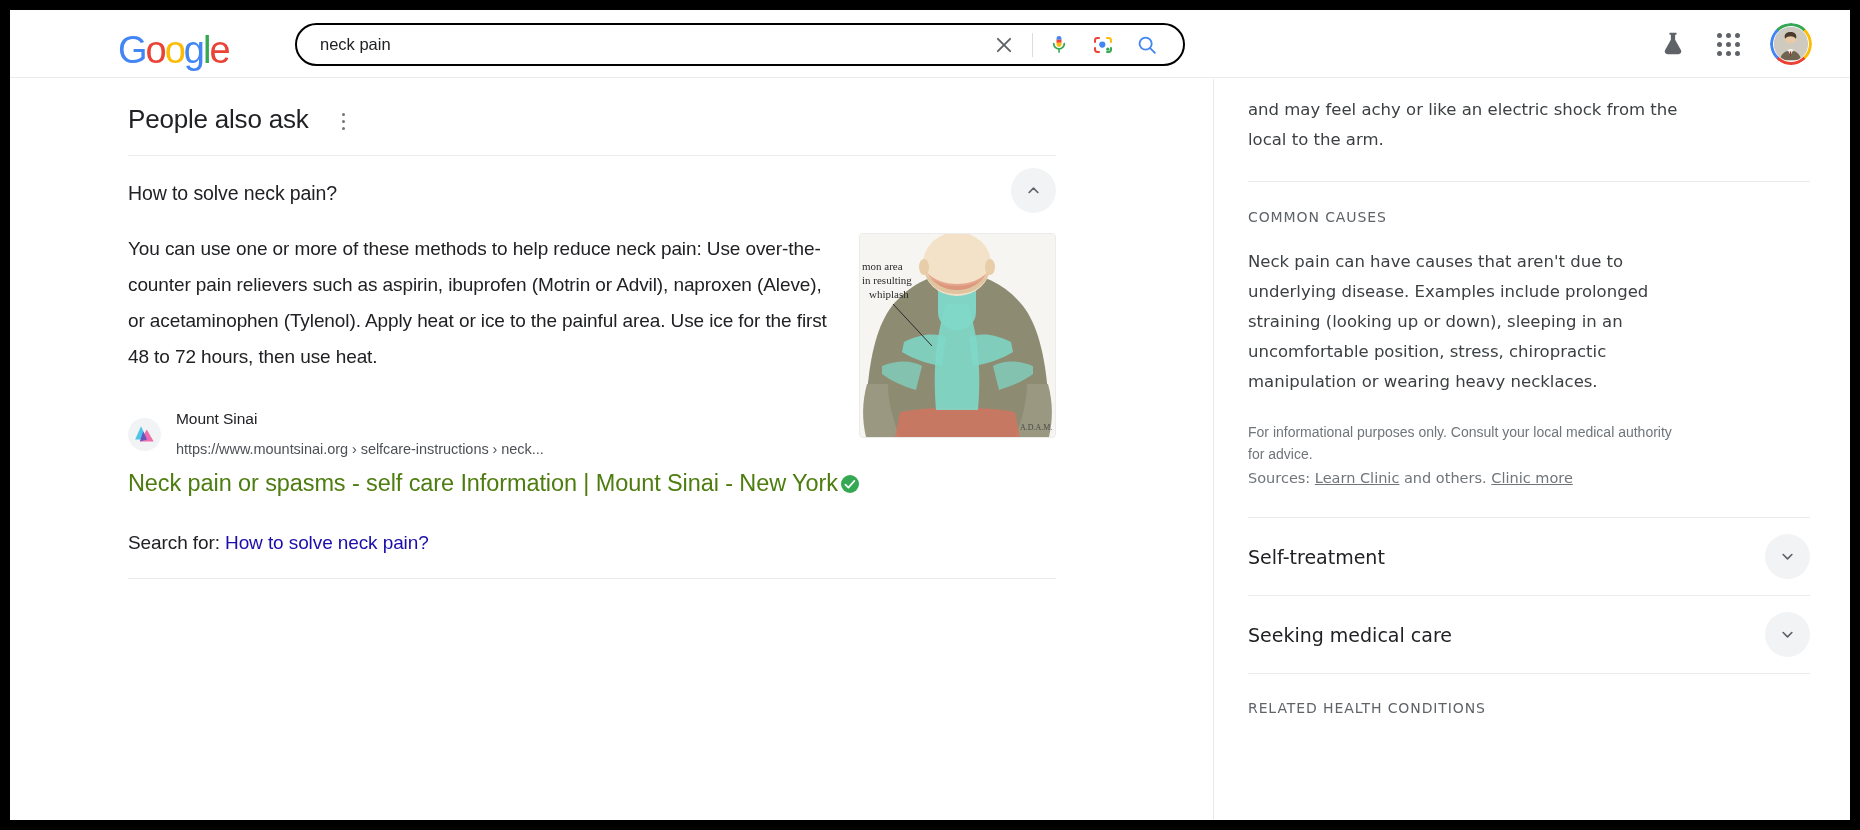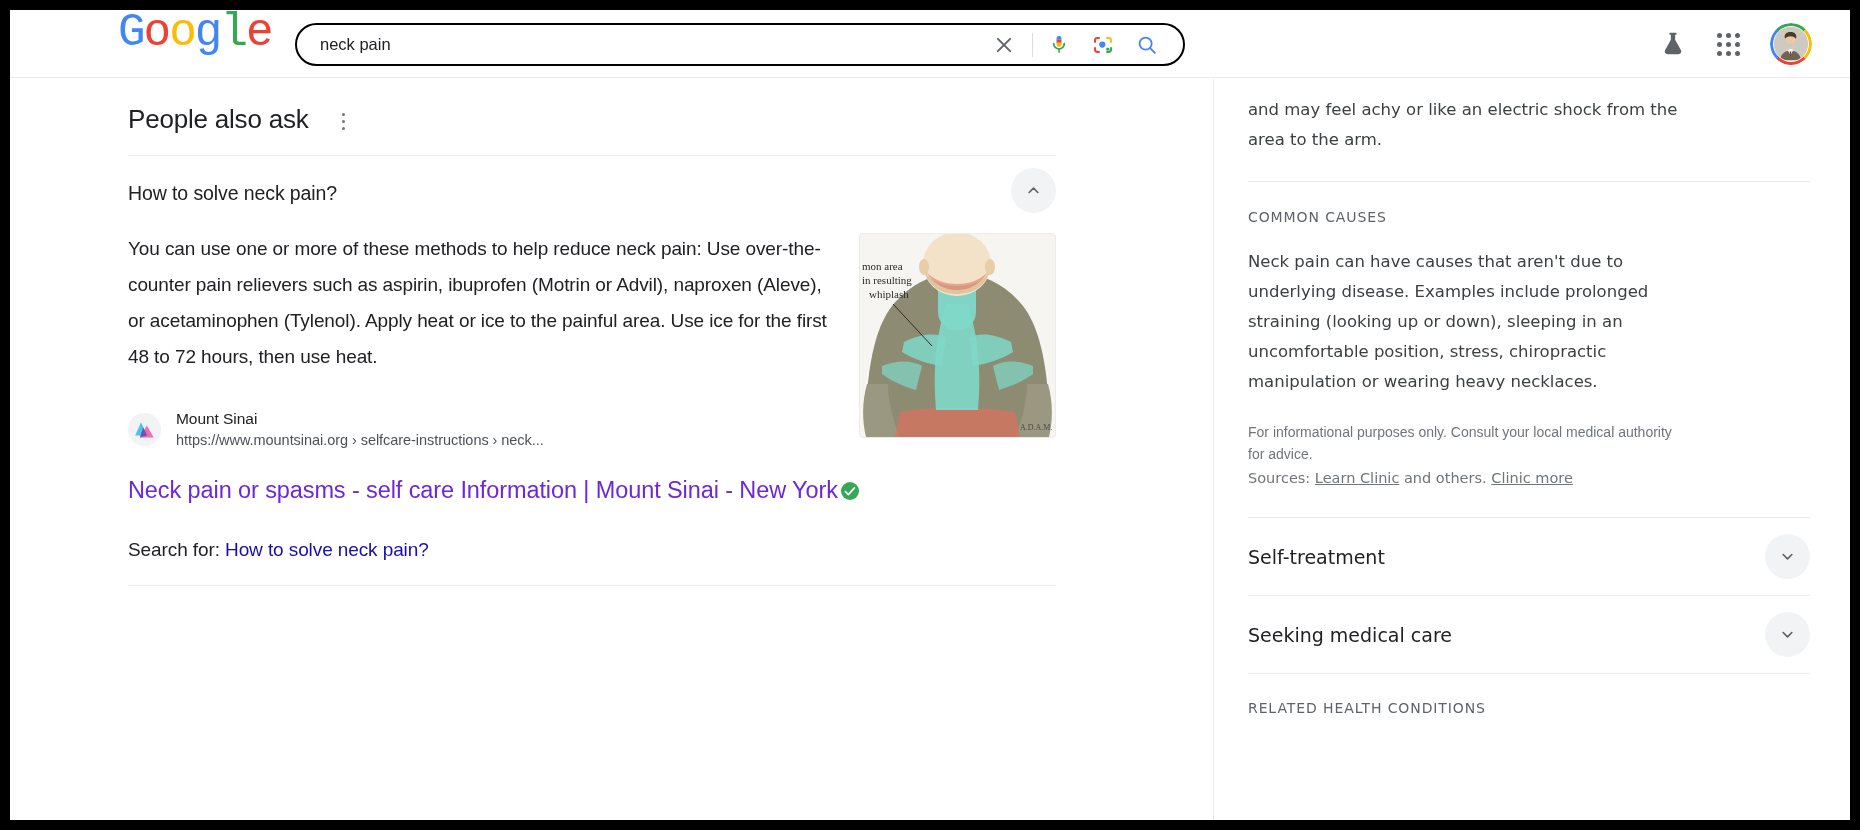--- a/index.html
+++ b/index.html
@@ -30,23 +30,23 @@
     left: 0; top: 0;
     width: 1840px;
     height: 68px;
     background: #ffffff;
     border-bottom: 1px solid #ebebeb;
   }
 
   #google-logo {
     position: absolute;
     left: 108px;
-    top: 3px;
-    font-family: Liberation Mono, monospace;
-    font-size: 46px;
+    top: 20px;
+    font-family: Liberation Sans, sans-serif;
+    font-size: 38px;
     letter-spacing: -2.0px;
     line-height: 40px;
     user-select: none;
   }
   #google-logo span { font-weight: 400; }
   .g-b { color: #4285F4; }
   .g-r { color: #EA4335; }
   .g-y { color: #FBBC05; }
   .g-g { color: #34A853; }
 
@@ -279,29 +279,29 @@
   }
   #source-name {
     font-size: 15.5px;
     color: #202124;
     letter-spacing: -0.05px;
   }
   #source-url {
     font-size: 14.5px;
     color: #4d5156;
     letter-spacing: -0.05px;
-    margin-top: 1px;
+    margin-top: 10px;
   }
 
   #result-title {
-    margin-top: 24px;
+    margin-top: 8px;
     width: 760px;
     font-size: 23.5px;
     line-height: 33px;
-    color: #6d28d9;
+    color: #4d7c0f;
     letter-spacing: -0.1px;
     cursor: pointer;
   }
   #verified-badge {
     display: inline-block;
     width: 18px; height: 18px;
     border-radius: 50%;
     background: #34a853;
     vertical-align: -2px;
     margin-left: 3px;
@@ -589,21 +589,21 @@
           <div class="paa-rule" style="margin-top:24px;"></div>
         </div>
       </div>
 
 
     </div>
 
     <div id="side-col">
 
       <div id="side-inner">
-        <div id="side-top-para" class="side-para">and may feel achy or like an electric shock from the area to the arm.</div>
+        <div id="side-top-para" class="side-para">and may feel achy or like an electric shock from the local to the arm.</div>
 
         <div class="side-divider"></div>
 
         <div class="side-section-head">Common causes</div>
 
         <div id="common-causes-para" class="side-para">Neck pain can have causes that aren't due to underlying disease. Examples include prolonged straining (looking up or down), sleeping in an uncomfortable position, stress, chiropractic manipulation or wearing heavy necklaces.</div>
 
         <div id="disclaimer">For informational purposes only. Consult your local medical authority for advice.</div>
 
         <div id="sources-line"><span>Sources:</span>

